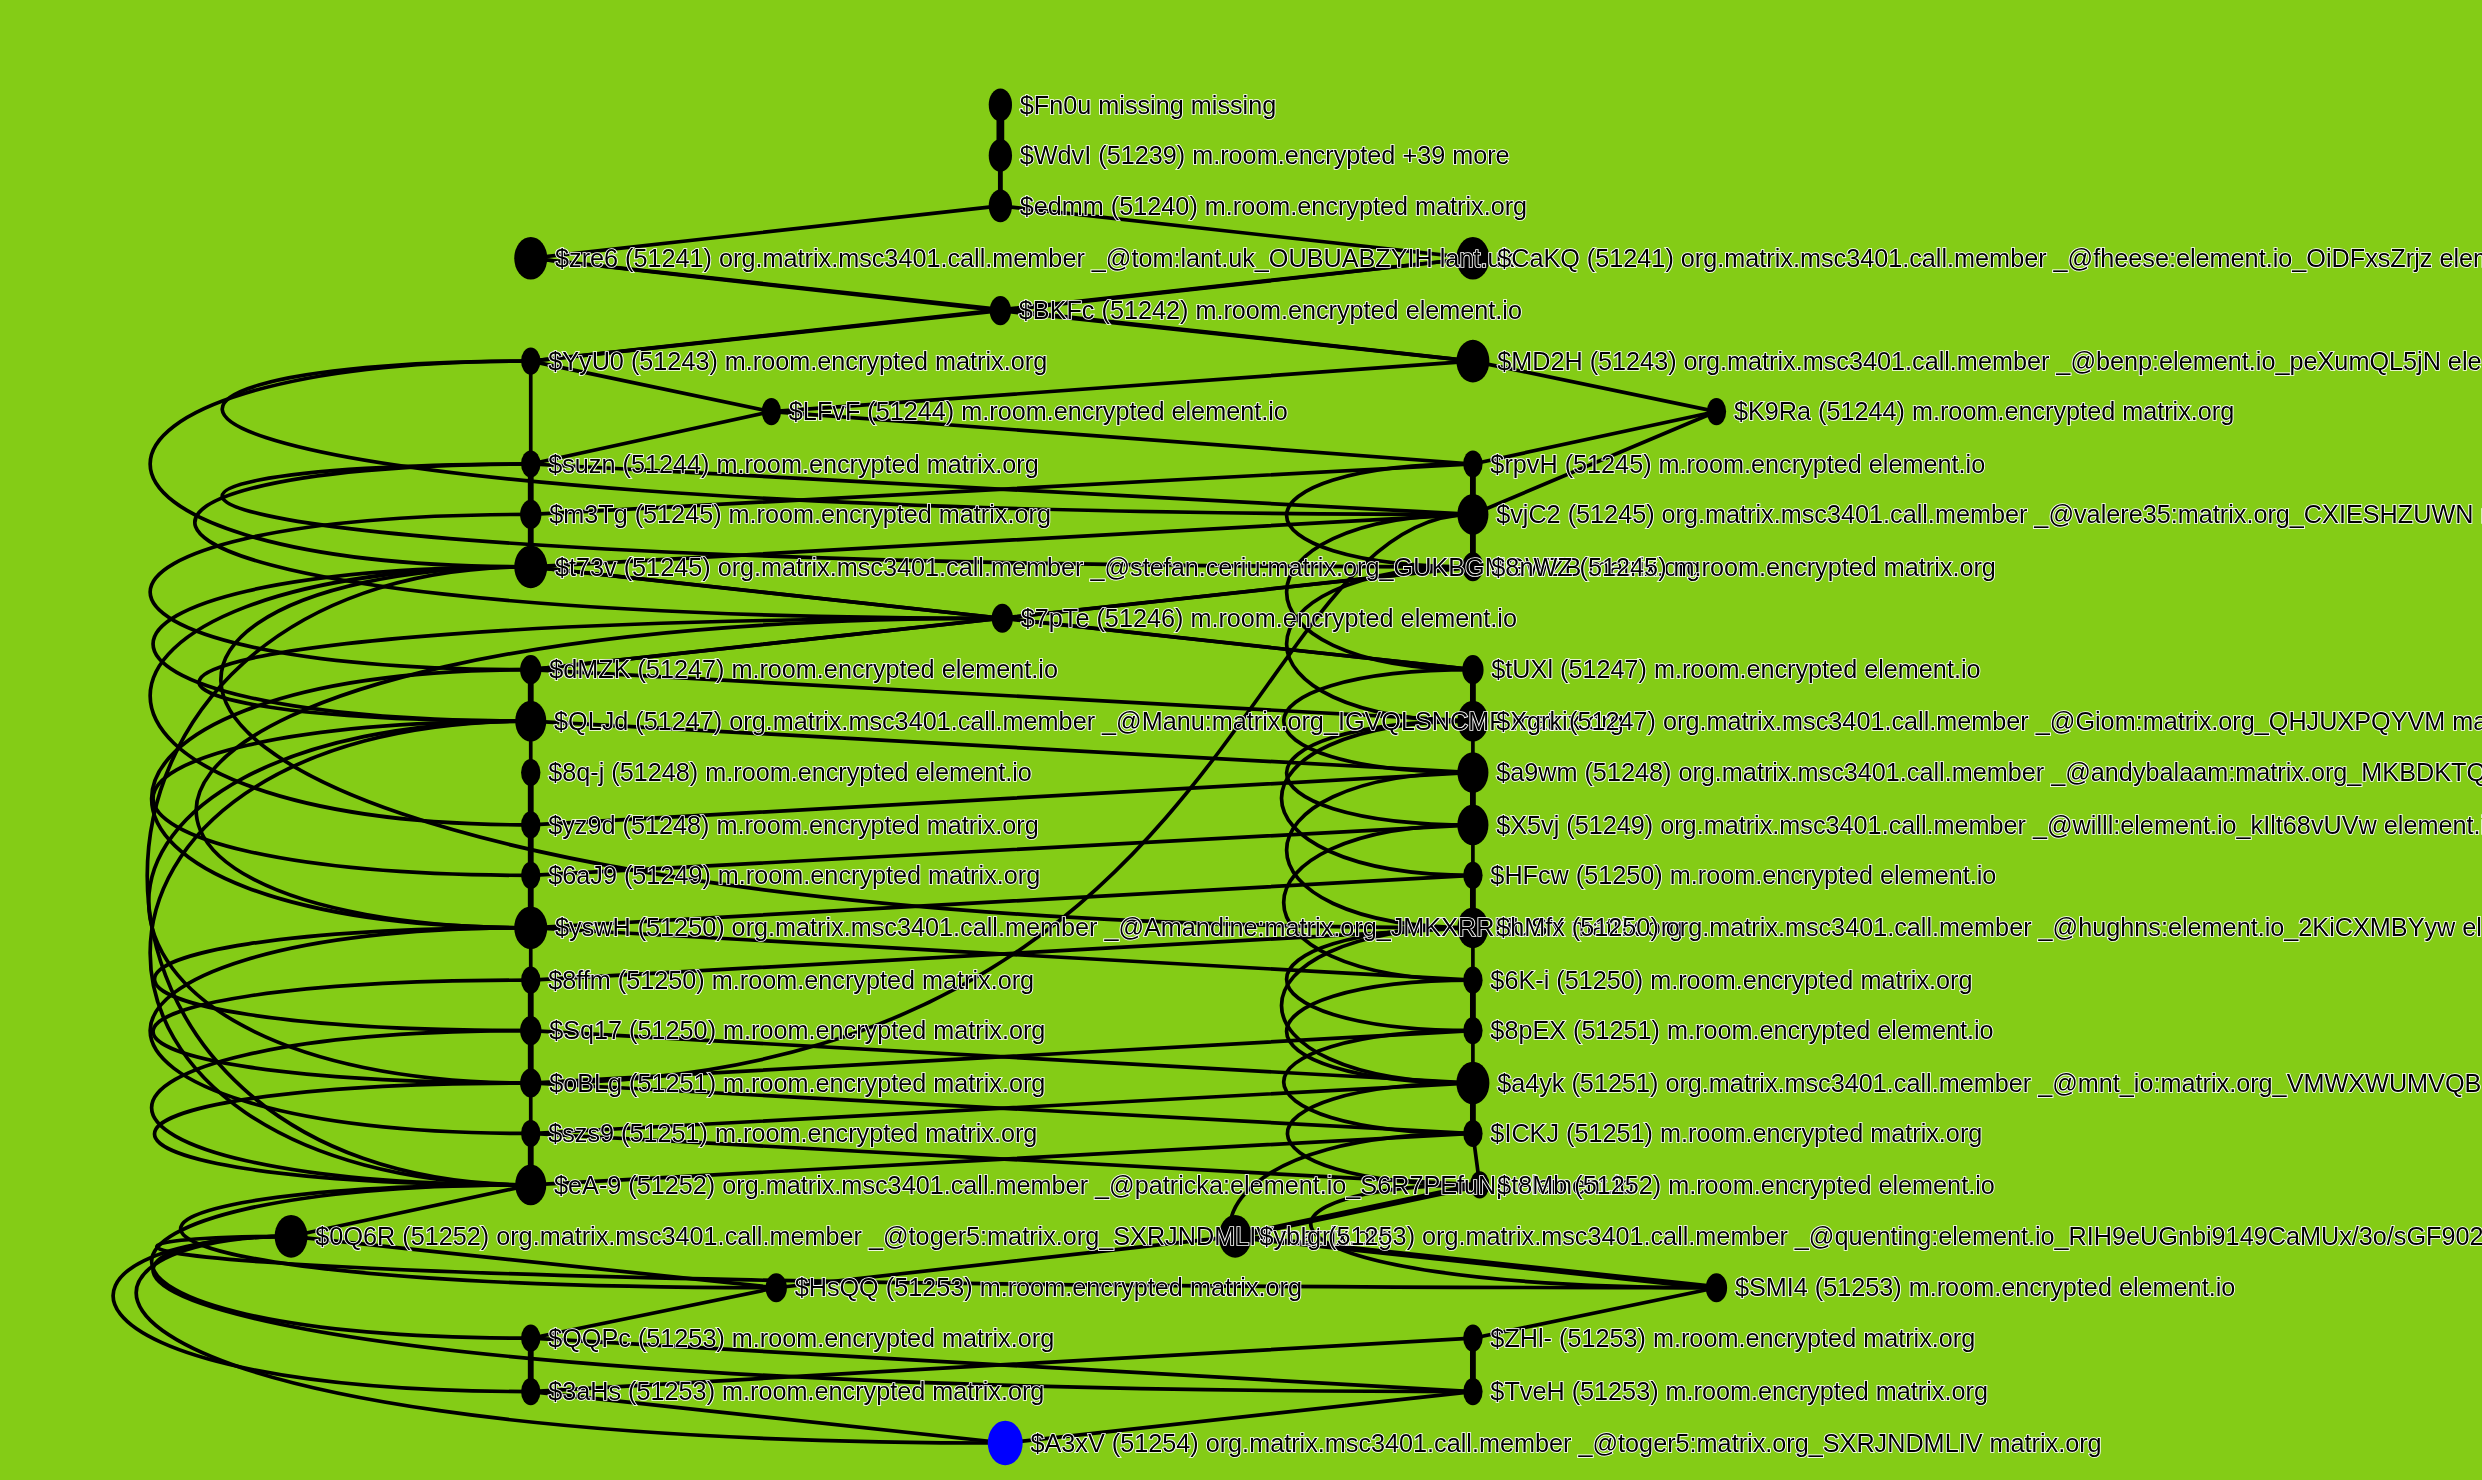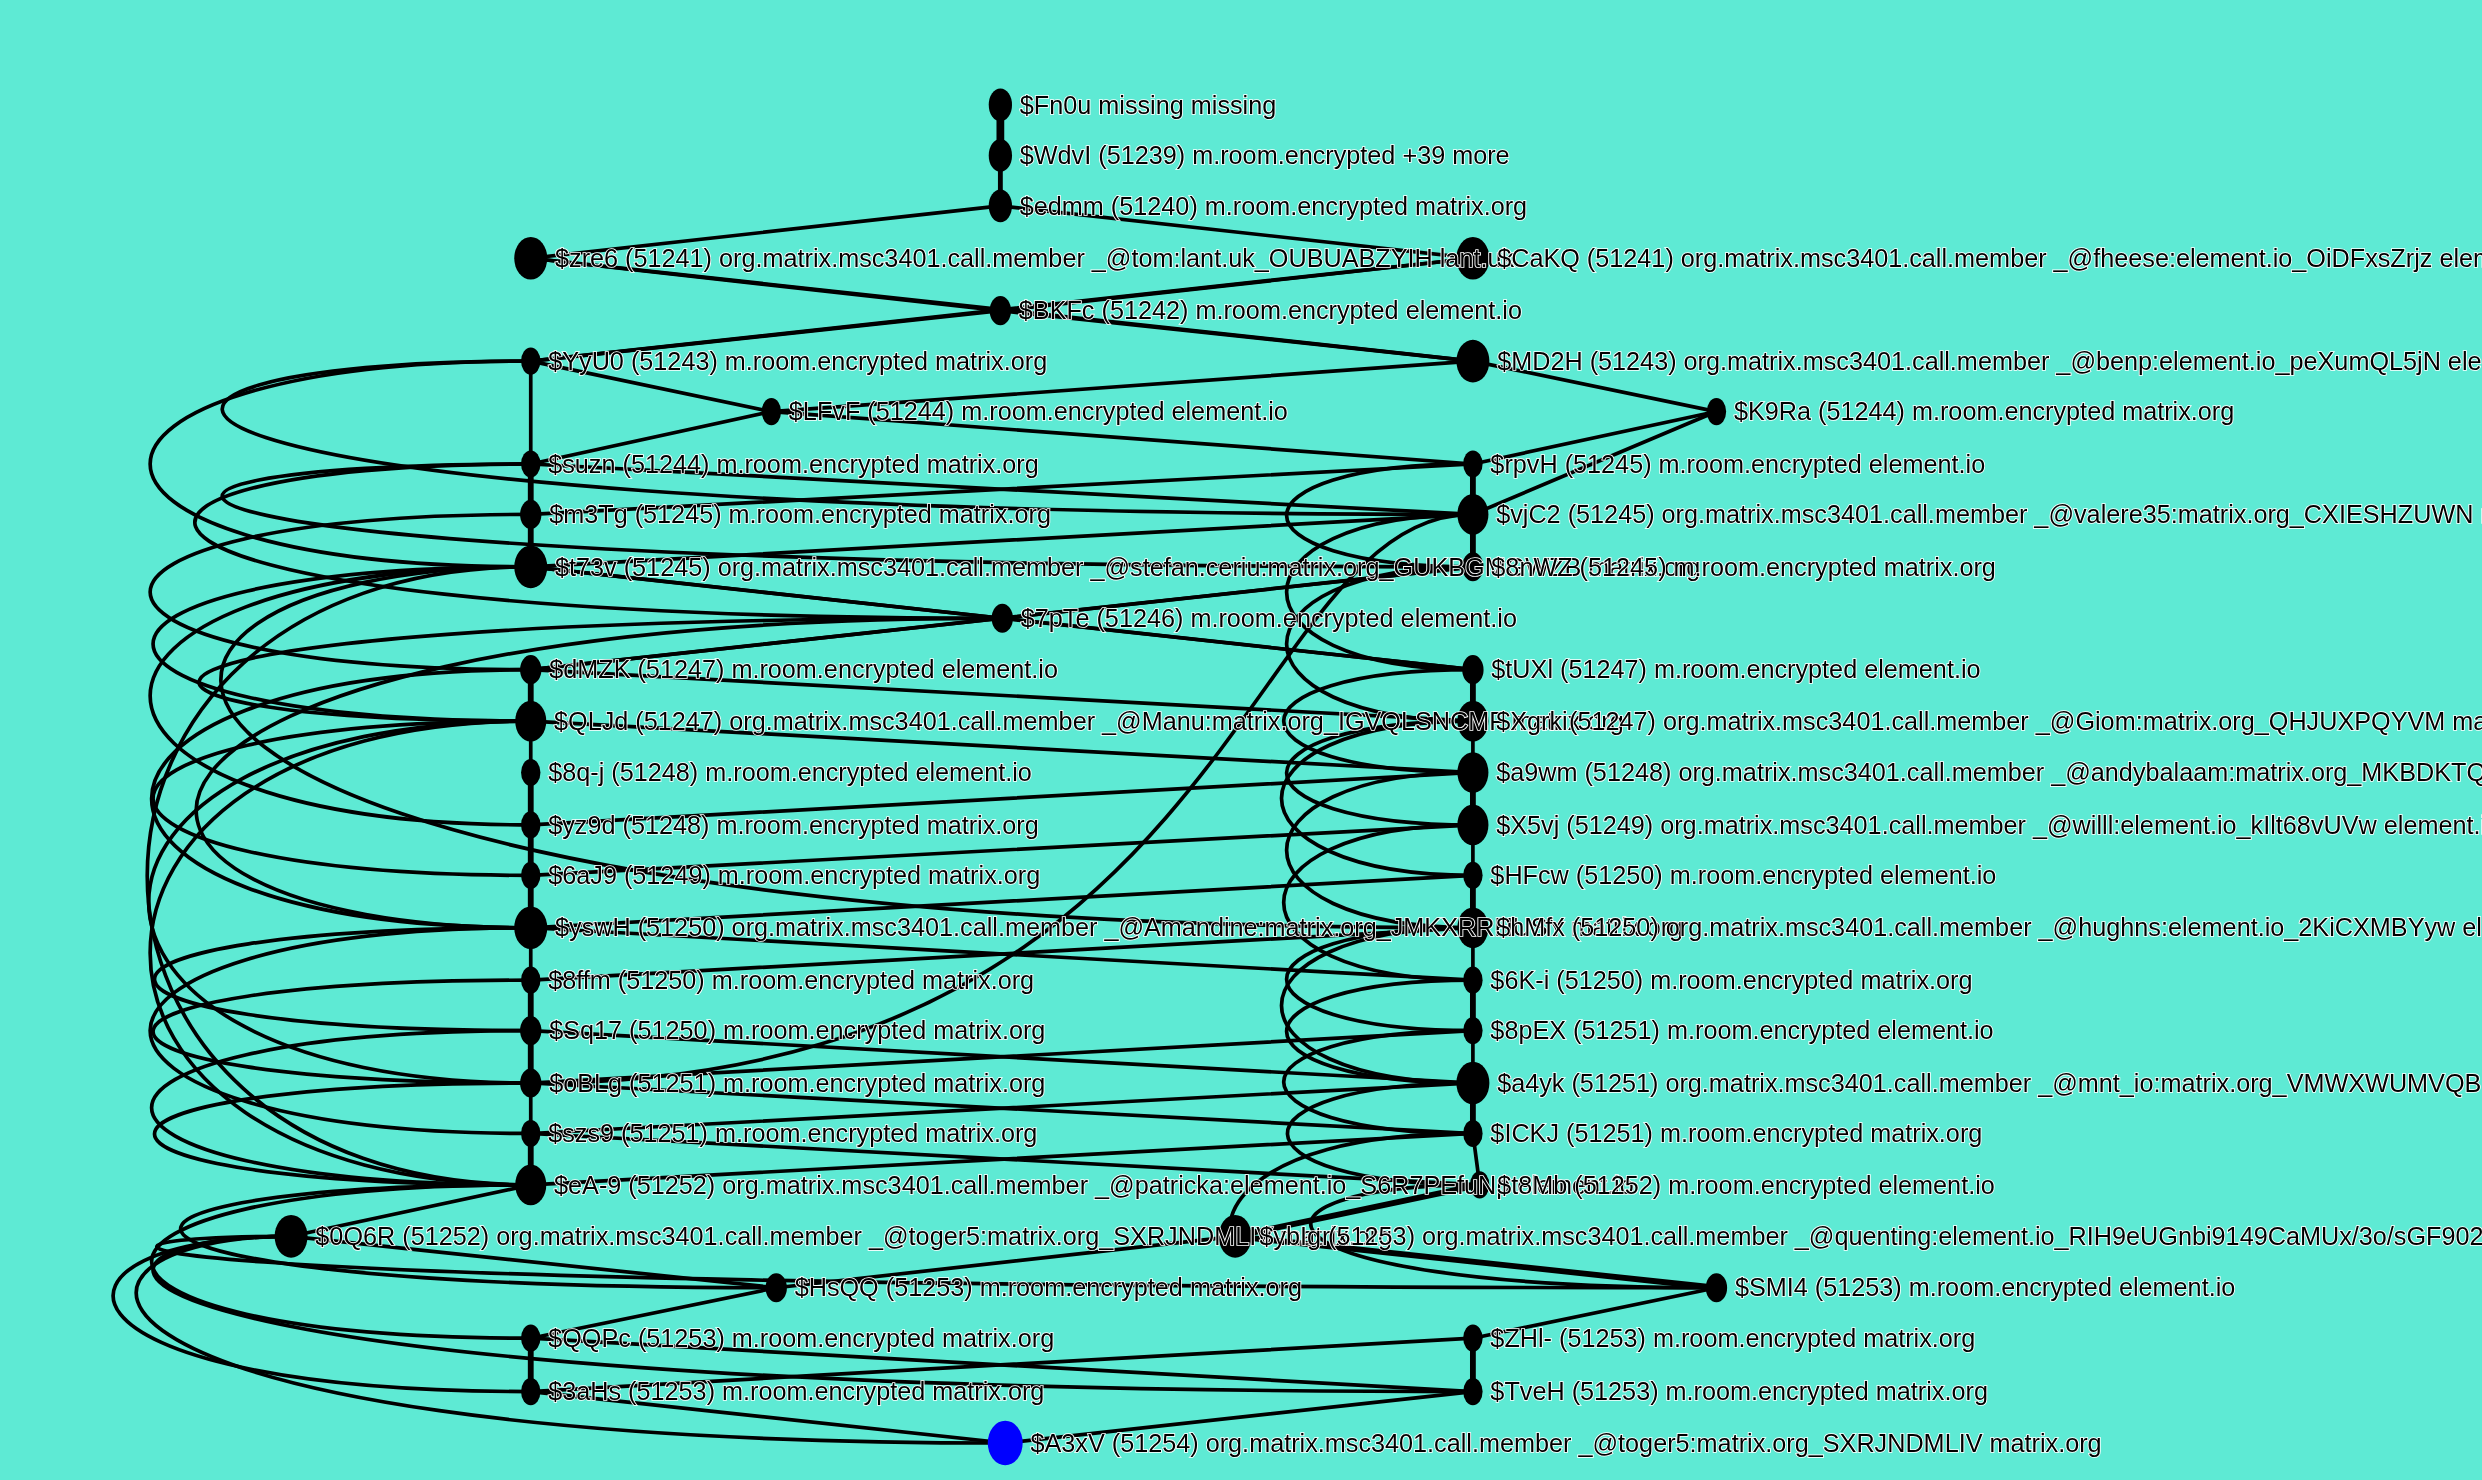--- a/index.html
+++ b/index.html
@@ -1,16 +1,16 @@
 <!DOCTYPE html>
 <html><head>
 <meta charset="utf-8">
 <style>
   html,body{margin:0;padding:0;background:#ffffff;overflow:hidden;}
-  .viewport{position:relative;width:2482px;height:1481px;background:#5eead4;}
+  .viewport{position:relative;width:2482px;height:1481px;background:#84cc16;}
   svg{display:block;}
   .edge{fill:none;stroke:#000000;stroke-linecap:round;}
   .node{stroke:none;}
   .label{
     font-family:"Liberation Sans", sans-serif;
     font-size:26px;
     fill:#000000;
     paint-order:stroke fill;
     stroke:#ffffff;
     stroke-width:1.8px;

